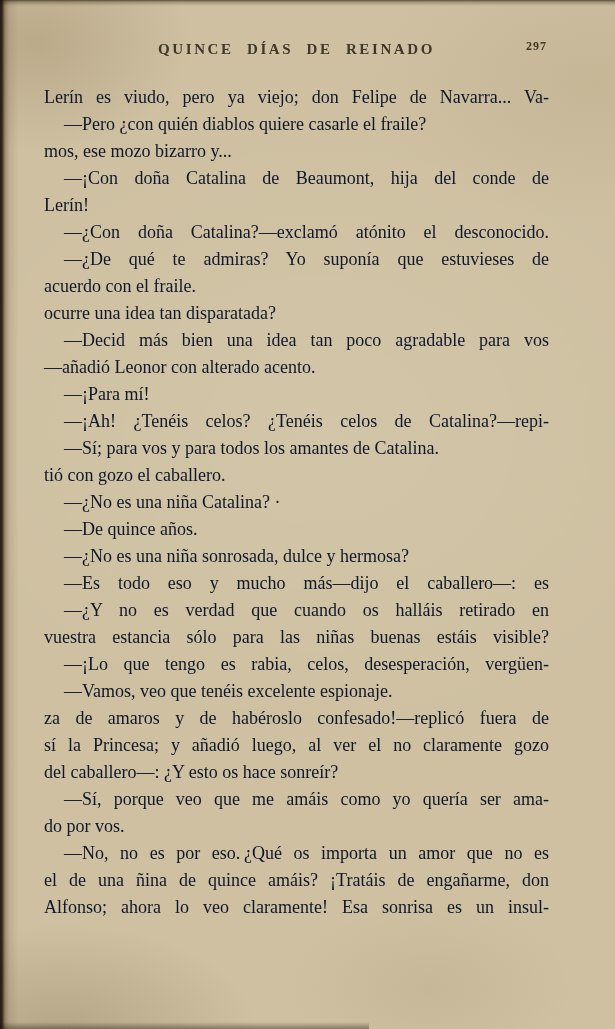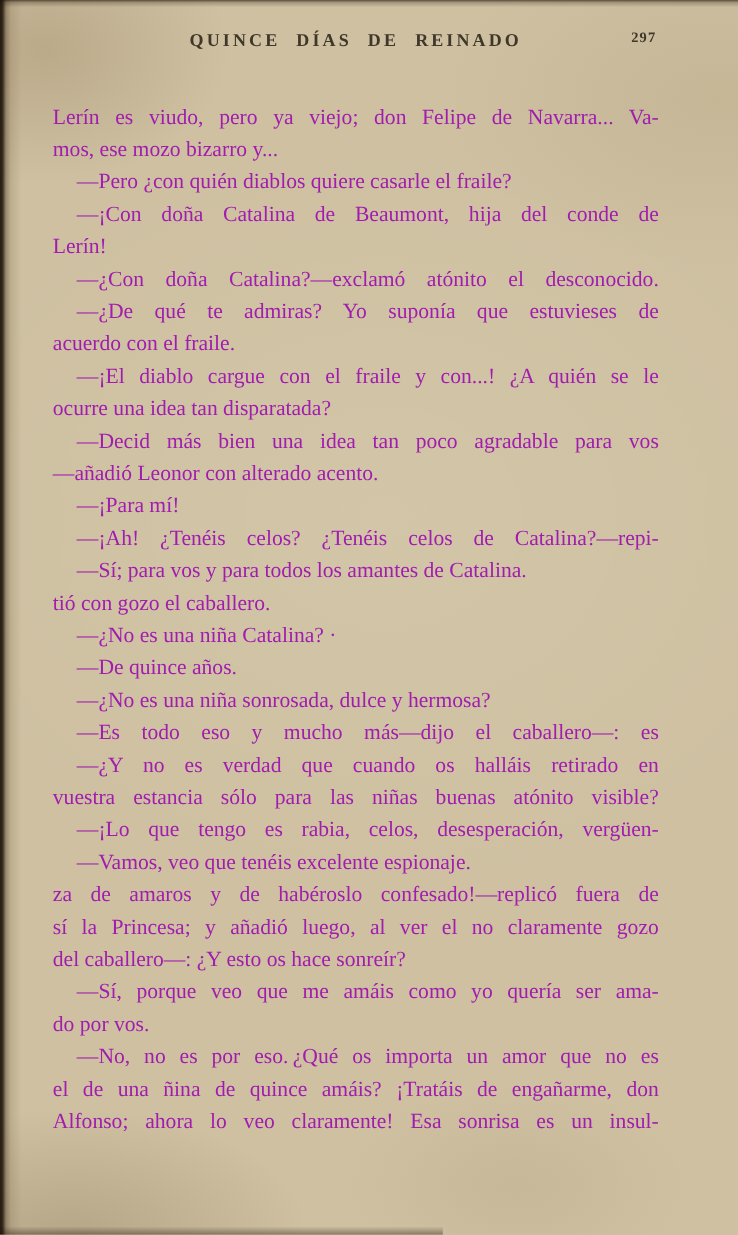--- a/index.html
+++ b/index.html
@@ -29,80 +29,79 @@
   }
   .edge-top {
     position: absolute; left: 0; top: 0; right: 0; height: 6px;
     background: linear-gradient(to bottom, rgba(28,18,8,0.65) 0px, rgba(28,18,8,0.25) 2px, rgba(28,18,8,0) 6px);
   }
   .edge-bottom {
     position: absolute; left: 0; bottom: 0; right: 40%; height: 7px;
     background: linear-gradient(to top, rgba(28,18,8,0.40) 0px, rgba(28,18,8,0) 7px);
   }
   .header {
-    position: absolute; top: 26px; left: 44px; width: 505px; height: 22px;
+    position: absolute; top: 41px; left: 44px; width: 505px; height: 22px;
     color: #3f372a;
     text-decoration: underline;
   }
   .running-title {
     position: absolute; left: 0; right: 0; text-align: center;
     font-size: 15px; font-weight: bold;
     letter-spacing: 2.6px; word-spacing: 7px;
     color: #3f372a;
   }
   .page-number {
     position: absolute; right: 2px; top: -2px;
     font-size: 12px; font-weight: bold; letter-spacing: 1px;
     color: #3f372a;
   }
   .body-text {
     position: absolute; top: 84px; left: 44px; width: 505px;
     font-size: 18px; line-height: 27px;
-    color: #a21caf;
+    color: #0f172a;
   }
   .line { text-align: left; }
   .line.just { text-align: justify; text-align-last: justify; }
   .line.ind { padding-left: 20px; }
 </style>
 </head>
 <body>
 
 <div class="paper"></div>
 <div class="edge-left"></div>
 <div class="edge-top"></div>
 <div class="edge-bottom"></div>
 
 <div class="header">
   <div class="running-title">QUINCE DÍAS DE REINADO</div>
   <div class="page-number">297</div>
 </div>
 
 <div class="body-text">
     <div class="line just">Lerín es viudo, pero ya viejo; don Felipe de Navarra... Va-</div>
+    <div class="line ind">—Pero ¿con quién diablos quiere casarle el fraile?</div>
     <div class="line">mos, ese mozo bizarro y...</div>
-    <div class="line ind">—Pero ¿con quién diablos quiere casarle el fraile?</div>
     <div class="line ind just">—¡Con doña Catalina de Beaumont, hija del conde de</div>
     <div class="line">Lerín!</div>
     <div class="line ind just">—¿Con doña Catalina?—exclamó atónito el desconocido.</div>
     <div class="line ind just">—¿De qué te admiras? Yo suponía que estuvieses de</div>
     <div class="line">acuerdo con el fraile.</div>
-    <div class="line ind just">—¡El diablo cargue con el fraile y con...! ¿A quién se le</div>
     <div class="line">ocurre una idea tan disparatada?</div>
     <div class="line ind just">—Decid más bien una idea tan poco agradable para vos</div>
     <div class="line">—añadió Leonor con alterado acento.</div>
     <div class="line ind">—¡Para mí!</div>
     <div class="line ind just">—¡Ah! ¿Tenéis celos? ¿Tenéis celos de Catalina?—repi-</div>
     <div class="line ind">—Sí; para vos y para todos los amantes de Catalina.</div>
     <div class="line">tió con gozo el caballero.</div>
     <div class="line ind">—¿No es una niña Catalina? ·</div>
     <div class="line ind">—De quince años.</div>
     <div class="line ind">—¿No es una niña sonrosada, dulce y hermosa?</div>
     <div class="line ind just">—Es todo eso y mucho más—dijo el caballero—: es</div>
     <div class="line ind just">—¿Y no es verdad que cuando os halláis retirado en</div>
-    <div class="line just">vuestra estancia sólo para las niñas buenas atónito visible?</div>
+    <div class="line just">vuestra estancia sólo para las niñas buenas estáis visible?</div>
     <div class="line ind just">—¡Lo que tengo es rabia, celos, desesperación, vergüen-</div>
     <div class="line ind">—Vamos, veo que tenéis excelente espionaje.</div>
     <div class="line just">za de amaros y de habéroslo confesado!—replicó fuera de</div>
     <div class="line just">sí la Princesa; y añadió luego, al ver el no claramente gozo</div>
     <div class="line">del caballero—: ¿Y esto os hace sonreír?</div>
     <div class="line ind just">—Sí, porque veo que me amáis como yo quería ser ama-</div>
     <div class="line">do por vos.</div>
     <div class="line ind just">—No, no es por eso. ¿Qué os importa un amor que no es</div>
     <div class="line just">el de una ñina de quince amáis? ¡Tratáis de engañarme, don</div>
     <div class="line just">Alfonso; ahora lo veo claramente! Esa sonrisa es un insul-</div>

